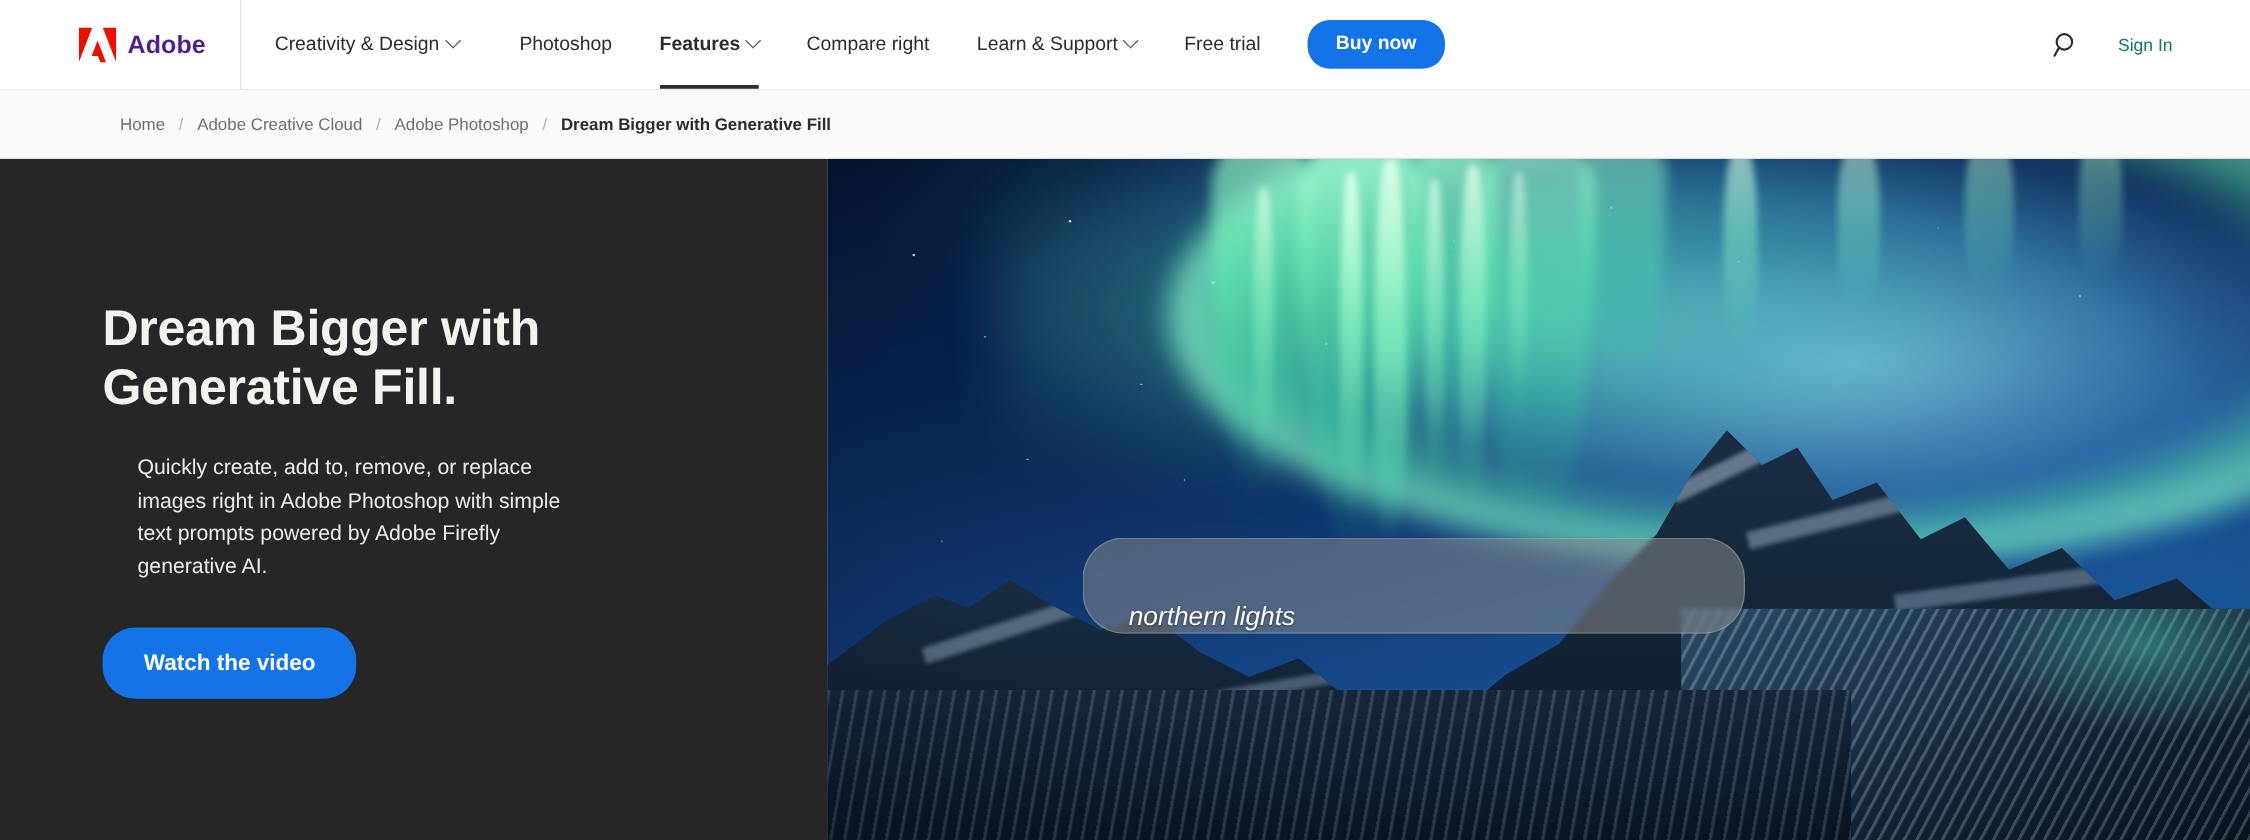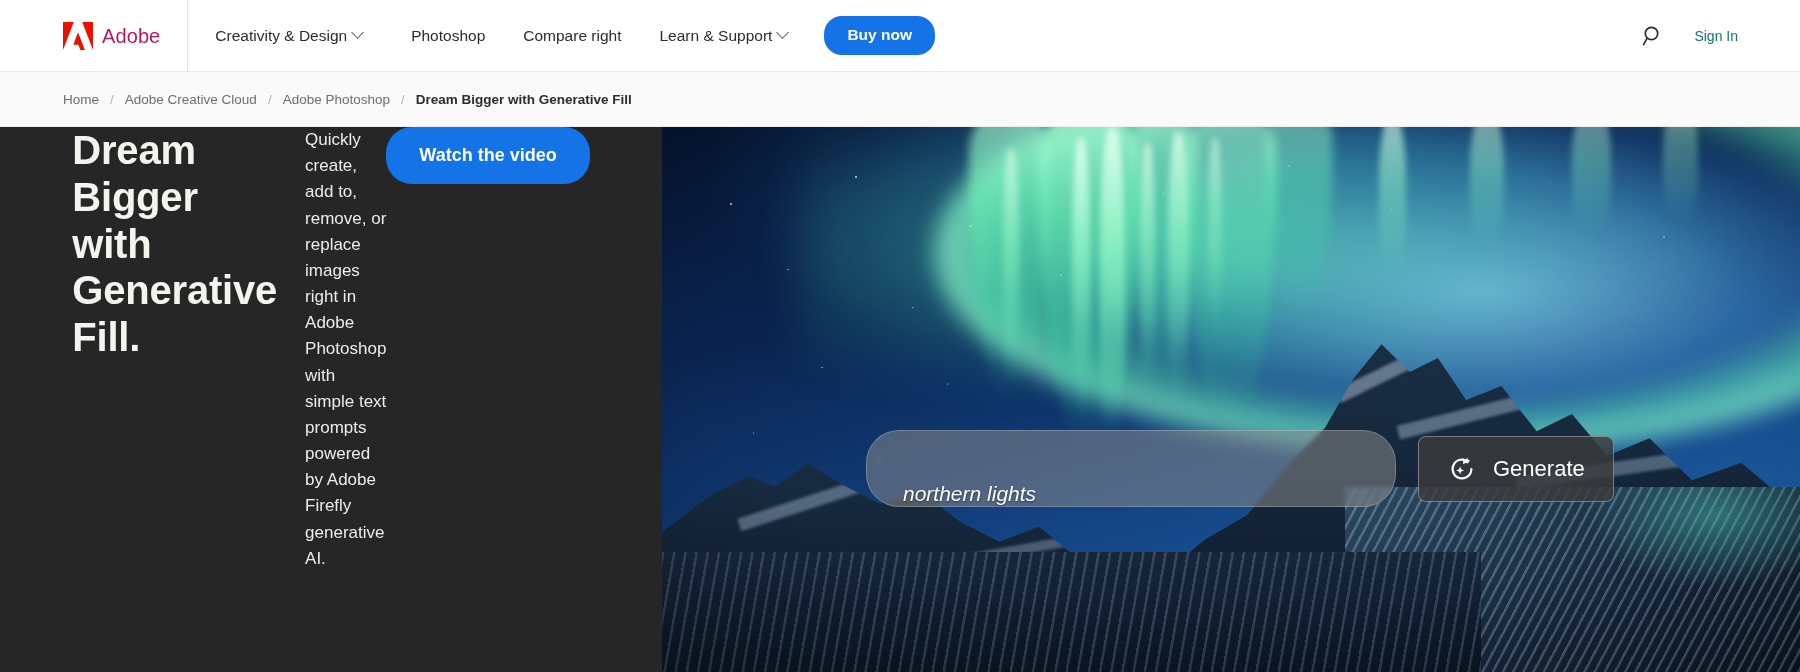--- a/index.html
+++ b/index.html
@@ -32,22 +32,22 @@
     align-items: center;
     gap: 9px;
     padding-left: 63px;
     padding-right: 27px;
     height: 100%;
     cursor: pointer;
   }
   .brand-mark { width: 30px; height: 28px; display: block; }
   .brand-name {
     font-size: 20px;
-    color: #be185d;
-    font-weight: 400;
+    color: #4c1d95;
+    font-weight: 700;
     letter-spacing: .1px;
     line-height: 1;
     white-space: nowrap;
   }
   .nav-divider {
     width: 1px;
     height: 72px;
     background: #e3e3e3;
     flex: none;
   }
@@ -116,21 +116,21 @@
     white-space: nowrap;
     cursor: pointer;
   }
 
   
   .breadcrumb {
     height: 55px;
     background: #fafafa;
     display: flex;
     align-items: center;
-    padding-left: 63px;
+    padding-left: 96px;
     border-bottom: 1px solid #ededed;
     font-size: 13.5px;
   }
   .crumb {
     color: #6e6e6e;
     text-decoration: none;
     cursor: pointer;
     white-space: nowrap;
   }
   .crumb.is-current { color: #2c2c2c; font-weight: 700; cursor: default; }
@@ -143,21 +143,21 @@
     height: 545px;
     overflow: hidden;
   }
   .hero-copy {
     width: 662px;
     flex: none;
     background: #262626;
     position: relative;
     padding: 0 82px;
     display: flex;
-    flex-direction: row;
+    flex-direction: column;
     justify-content: center;
   }
   .hero-title {
     color: #f5f3ee;
     font-size: 40px;
     line-height: 1.17;
     font-weight: 700;
     letter-spacing: -0.2px;
     max-width: 400px;
     margin-bottom: 28px;
@@ -348,26 +348,33 @@
     <div class="nav-divider"></div>
 
     <nav class="nav-items">
       <div class="nav-item">
         <span>Creativity &amp; Design</span>
         <i class="caret"></i>
       </div>
       <div class="nav-item">
         <span>Photoshop</span>
       </div>
+      <div class="nav-item is-active">
+        <span>Features</span>
+        <i class="caret"></i>
+      </div>
       <div class="nav-item">
         <span>Compare right</span>
       </div>
       <div class="nav-item">
         <span>Learn &amp; Support</span>
         <i class="caret"></i>
+      </div>
+      <div class="nav-item">
+        <span>Free trial</span>
       </div>
       <button class="buy-now">Buy now</button>
     </nav>
   </div>
 
   <div class="nav-right">
     <button class="search-btn">
       <svg width="24" height="24" viewBox="0 0 24 24" aria-hidden="true">
         <circle cx="10.5" cy="9.5" r="6.2" fill="none" stroke="#2c2c2c" stroke-width="1.7"></circle>
         <line x1="6.2" y1="14.1" x2="2.6" y2="20.6" stroke="#2c2c2c" stroke-width="1.7" stroke-linecap="round"></line>
@@ -453,27 +460,16 @@
     </div>
 
     <div class="ice-field"></div>
     <div class="fg-rocks"></div>
     <div class="hero-vignette"></div>
 
     <div class="prompt-row">
       <div class="prompt-field" title="northern lights">
         <span class="prompt-text">northern lights</span>
       </div>
-      <button class="generate-btn">
-        <span>
-          <svg class="generate-icon" viewBox="0 0 32 32" aria-hidden="true">
-            <path d="M26 16a10 10 0 1 1-3.6-7.7" fill="none" stroke="#fff" stroke-width="2.3" stroke-linecap="round"></path>
-            <path d="M17.6 4.6l5.4 3.9-5.9 2.2z" fill="#fff"></path>
-            <path d="M21.5 3.6l.95 2.55 2.55.95-2.55.95-.95 2.55-.95-2.55L18 7.1l2.55-.95z" fill="#fff"></path>
-            <path d="M14 13.3l1.15 3.05 3.05 1.15-3.05 1.15L14 21.7l-1.15-3.05-3.05-1.15 3.05-1.15z" fill="#fff"></path>
-          </svg>
-        </span>
-        <span>Generate</span>
-      </button>
     </div>
 
   </div>
 </section>
 
 </body></html>

